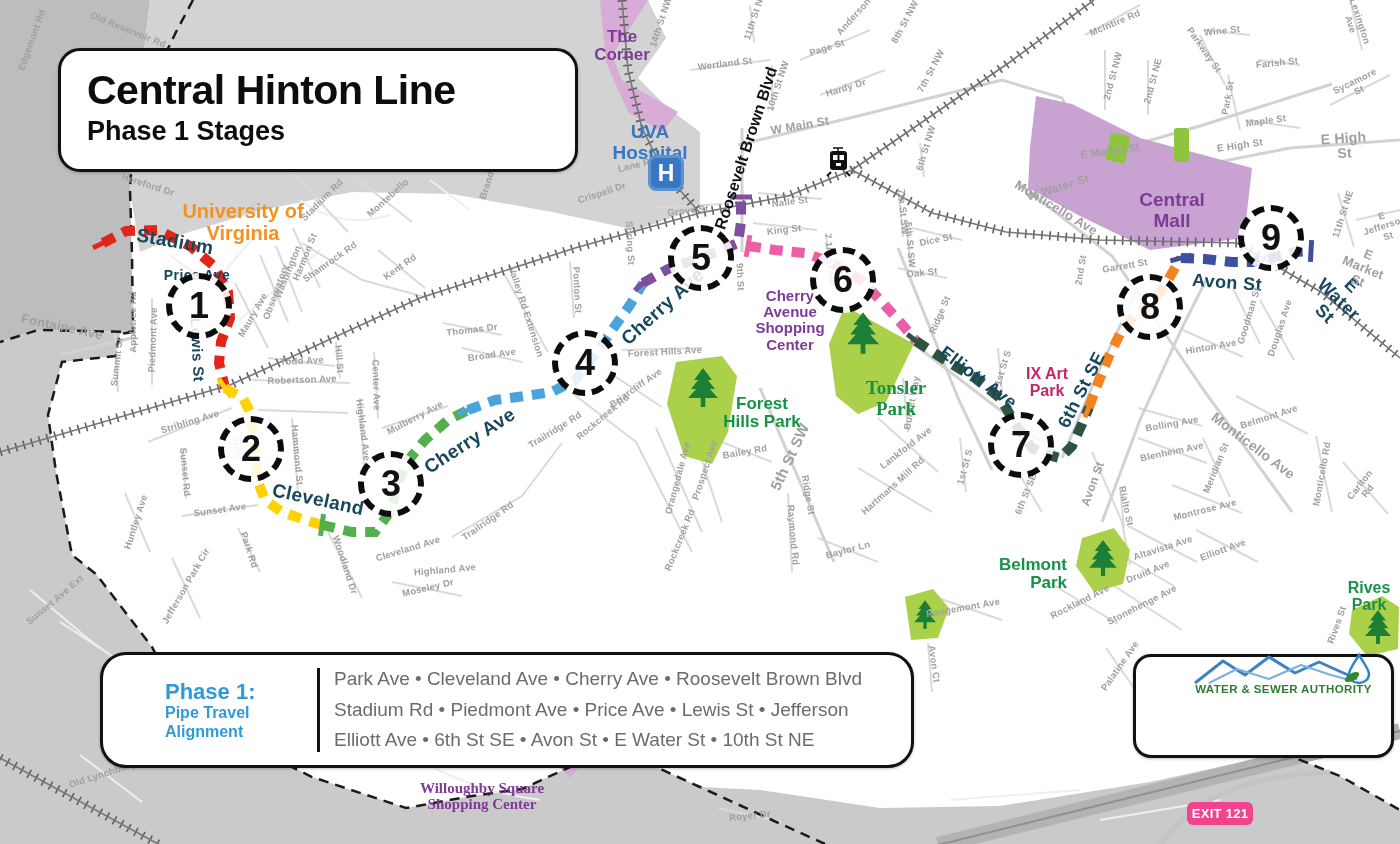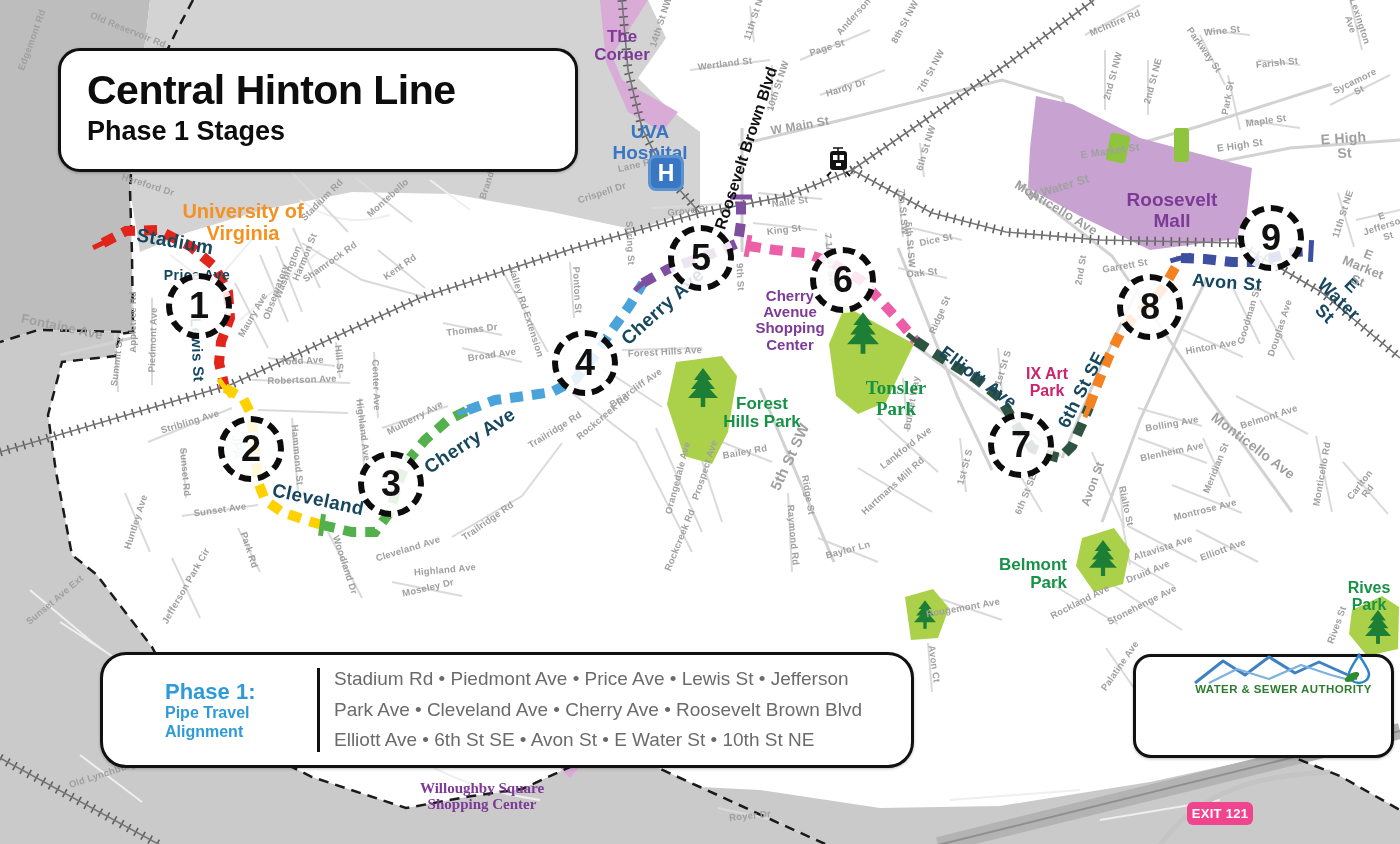--- a/index.html
+++ b/index.html
@@ -286,21 +286,21 @@
       <div class="map-label lbl-place" style="left: 243px; top: 209px; transform: translate(-50%, -50%) rotate(0deg); font-size: 20px; color: rgb(245, 145, 32);">University of
 Virginia</div>
       <div class="map-label lbl-place" style="left: 622px; top: 32px; transform: translate(-50%, -50%) rotate(0deg); font-size: 17px; color: rgb(125, 58, 150);">The
 Corner</div>
       <div class="map-label lbl-place" style="left: 650px; top: 129px; transform: translate(-50%, -50%) rotate(0deg); font-size: 19px; color: rgb(58, 119, 194);">UVA
 Hospital</div>
       <div class="map-label lbl-place" style="left: 790px; top: 306px; transform: translate(-50%, -50%) rotate(0deg); font-size: 15px; color: rgb(125, 58, 150);">Cherry
 Avenue
 Shopping
 Center</div>
-      <div class="map-label lbl-place" style="left: 1172px; top: 197px; transform: translate(-50%, -50%) rotate(0deg); font-size: 19px; color: rgb(125, 58, 150);">Roosevelt
+      <div class="map-label lbl-place" style="left: 1172px; top: 197px; transform: translate(-50%, -50%) rotate(0deg); font-size: 19px; color: rgb(125, 58, 150);">Central
 Mall</div>
       <div class="map-label lbl-place" style="left: 762px; top: 399px; transform: translate(-50%, -50%) rotate(0deg); font-size: 17px; color: rgb(23, 146, 71);">Forest
 Hills Park</div>
       <div class="map-label lbl-place" style="left: 896px; top: 385px; transform: translate(-50%, -50%) rotate(0deg); font-size: 19px; color: rgb(23, 146, 71); font-family: Liberation Serif, serif;">Tonsler
 Park</div>
       <div class="map-label lbl-place" style="left: 1047px; top: 368px; transform: translate(-50%, -50%) rotate(0deg); font-size: 16px; color: rgb(201, 37, 110);">IX Art
 Park</div>
       <div class="map-label lbl-place" style="left: 1033px; top: 560px; transform: translate(-50%, -50%) rotate(0deg); font-size: 17px; color: rgb(23, 146, 71); text-align: right;">Belmont
 Park</div>
       <div class="map-label lbl-place" style="left: 1369px; top: 582px; transform: translate(-50%, -50%) rotate(0deg); font-size: 16px; color: rgb(23, 146, 71);">Rives
@@ -331,22 +331,22 @@
   </div>
 
   <div class="panel" id="legend-box">
     <div id="legend-left">
       <div class="big">Phase 1:</div>
       <div class="small">Pipe Travel</div>
       <div class="small">Alignment</div>
     </div>
     <div id="legend-divider"></div>
     <div id="legend-streets">
+      <div>Park Ave • Cleveland Ave • Cherry Ave • Roosevelt Brown Blvd</div>
       <div>Stadium Rd • Piedmont Ave • Price Ave • Lewis St • Jefferson</div>
-      <div>Park Ave • Cleveland Ave • Cherry Ave • Roosevelt Brown Blvd</div>
       <div>Elliott Ave • 6th St SE • Avon St • E Water St • 10th St NE</div>
     </div>
   </div>
 
   <div class="panel" id="logo-box">
     <svg id="logo-art" width="190" height="38">
       <polyline points="6,32 34,10 56,24 80,6 106,22 130,11 150,20 168,28" stroke="#3f82c4" stroke-width="3" fill="none" stroke-linejoin="round"></polyline>
       <polyline points="20,32 48,18 80,28 112,14 142,24 164,30" stroke="#7db1de" stroke-width="2.2" fill="none" stroke-linejoin="round"></polyline>
       <path d="M170,4 C164,14 160,19 160,23 a10,9 0 0 0 20,0 C180,19 176,14 170,4 Z" fill="none" stroke="#2e86c8" stroke-width="2.5"></path>
       <ellipse cx="163" cy="26" rx="8" ry="3.6" fill="#2e8b2e" transform="rotate(-28 163 26)"></ellipse>

